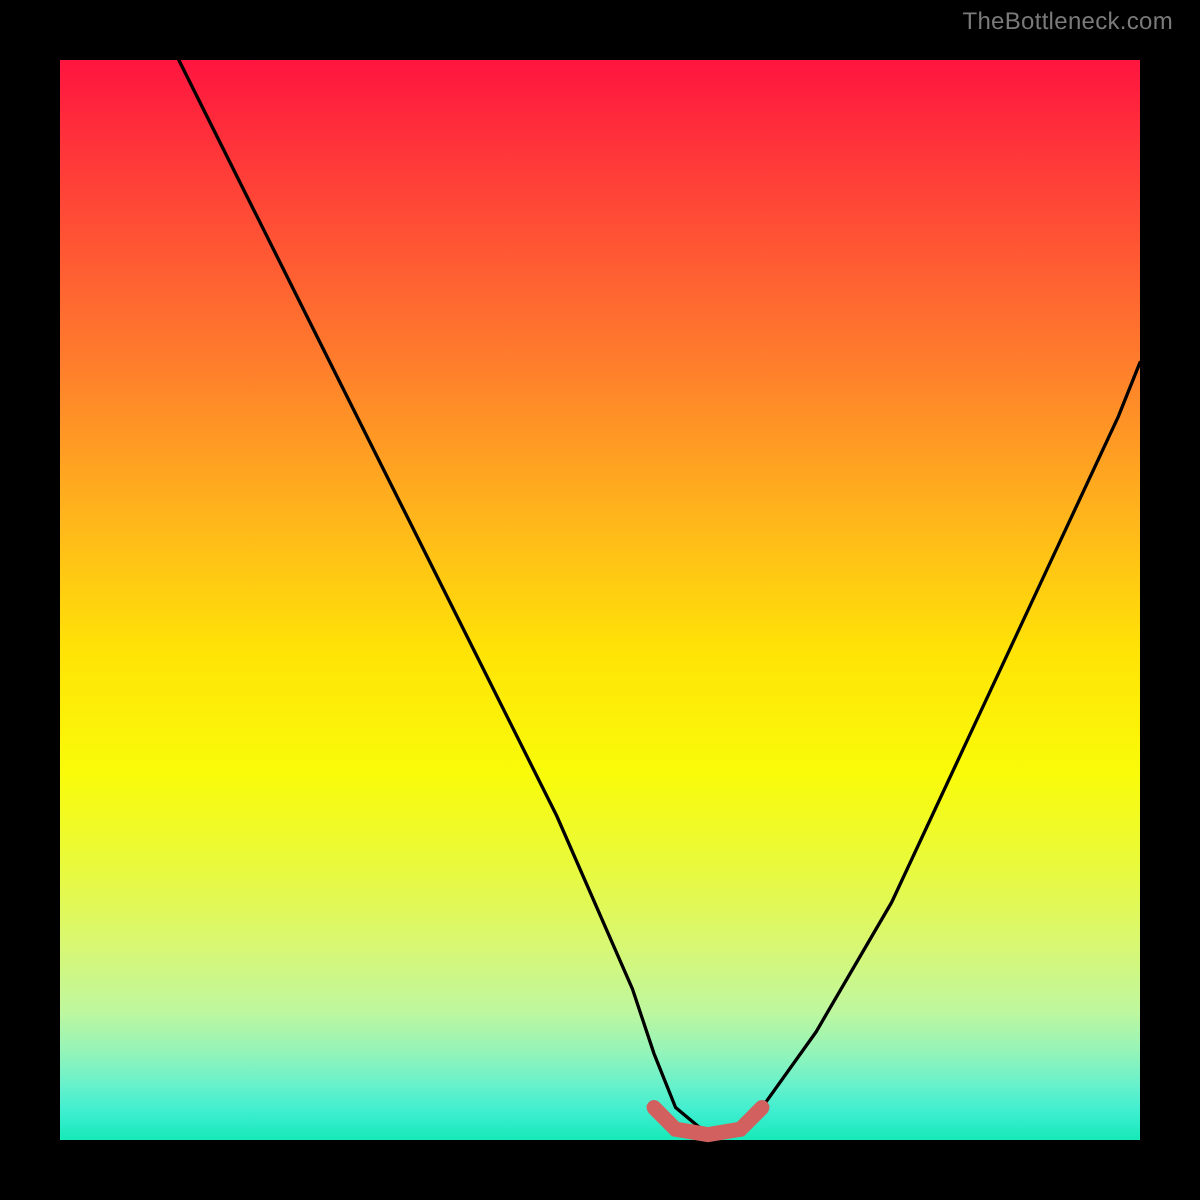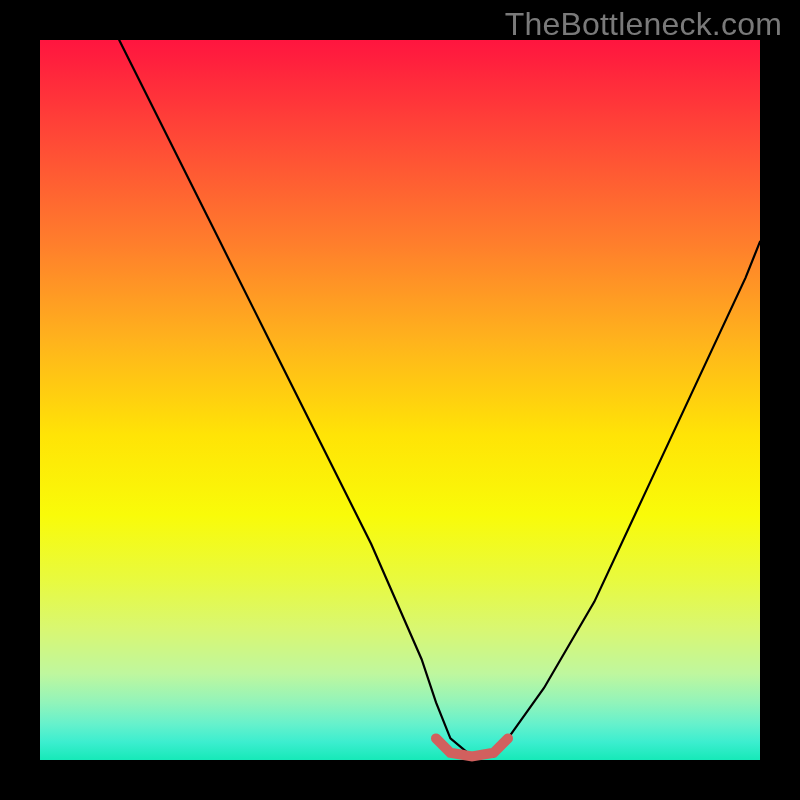--- a/index.html
+++ b/index.html
@@ -9,21 +9,21 @@
     height: 800px;
     background: #000;
     position: relative;
     font-family: Arial, Helvetica, sans-serif;
   }
   .watermark {
     position: absolute;
     top: 6px;
     right: 18px;
     color: #7a7a7a;
-    font-size: 32px;
+    font-size: 16px;
     font-weight: 500;
     letter-spacing: 0.2px;
     z-index: 10;
   }
   .plot-area {
     position: absolute;
     left: 40px;
     top: 40px;
     width: 720px;
     height: 720px;

